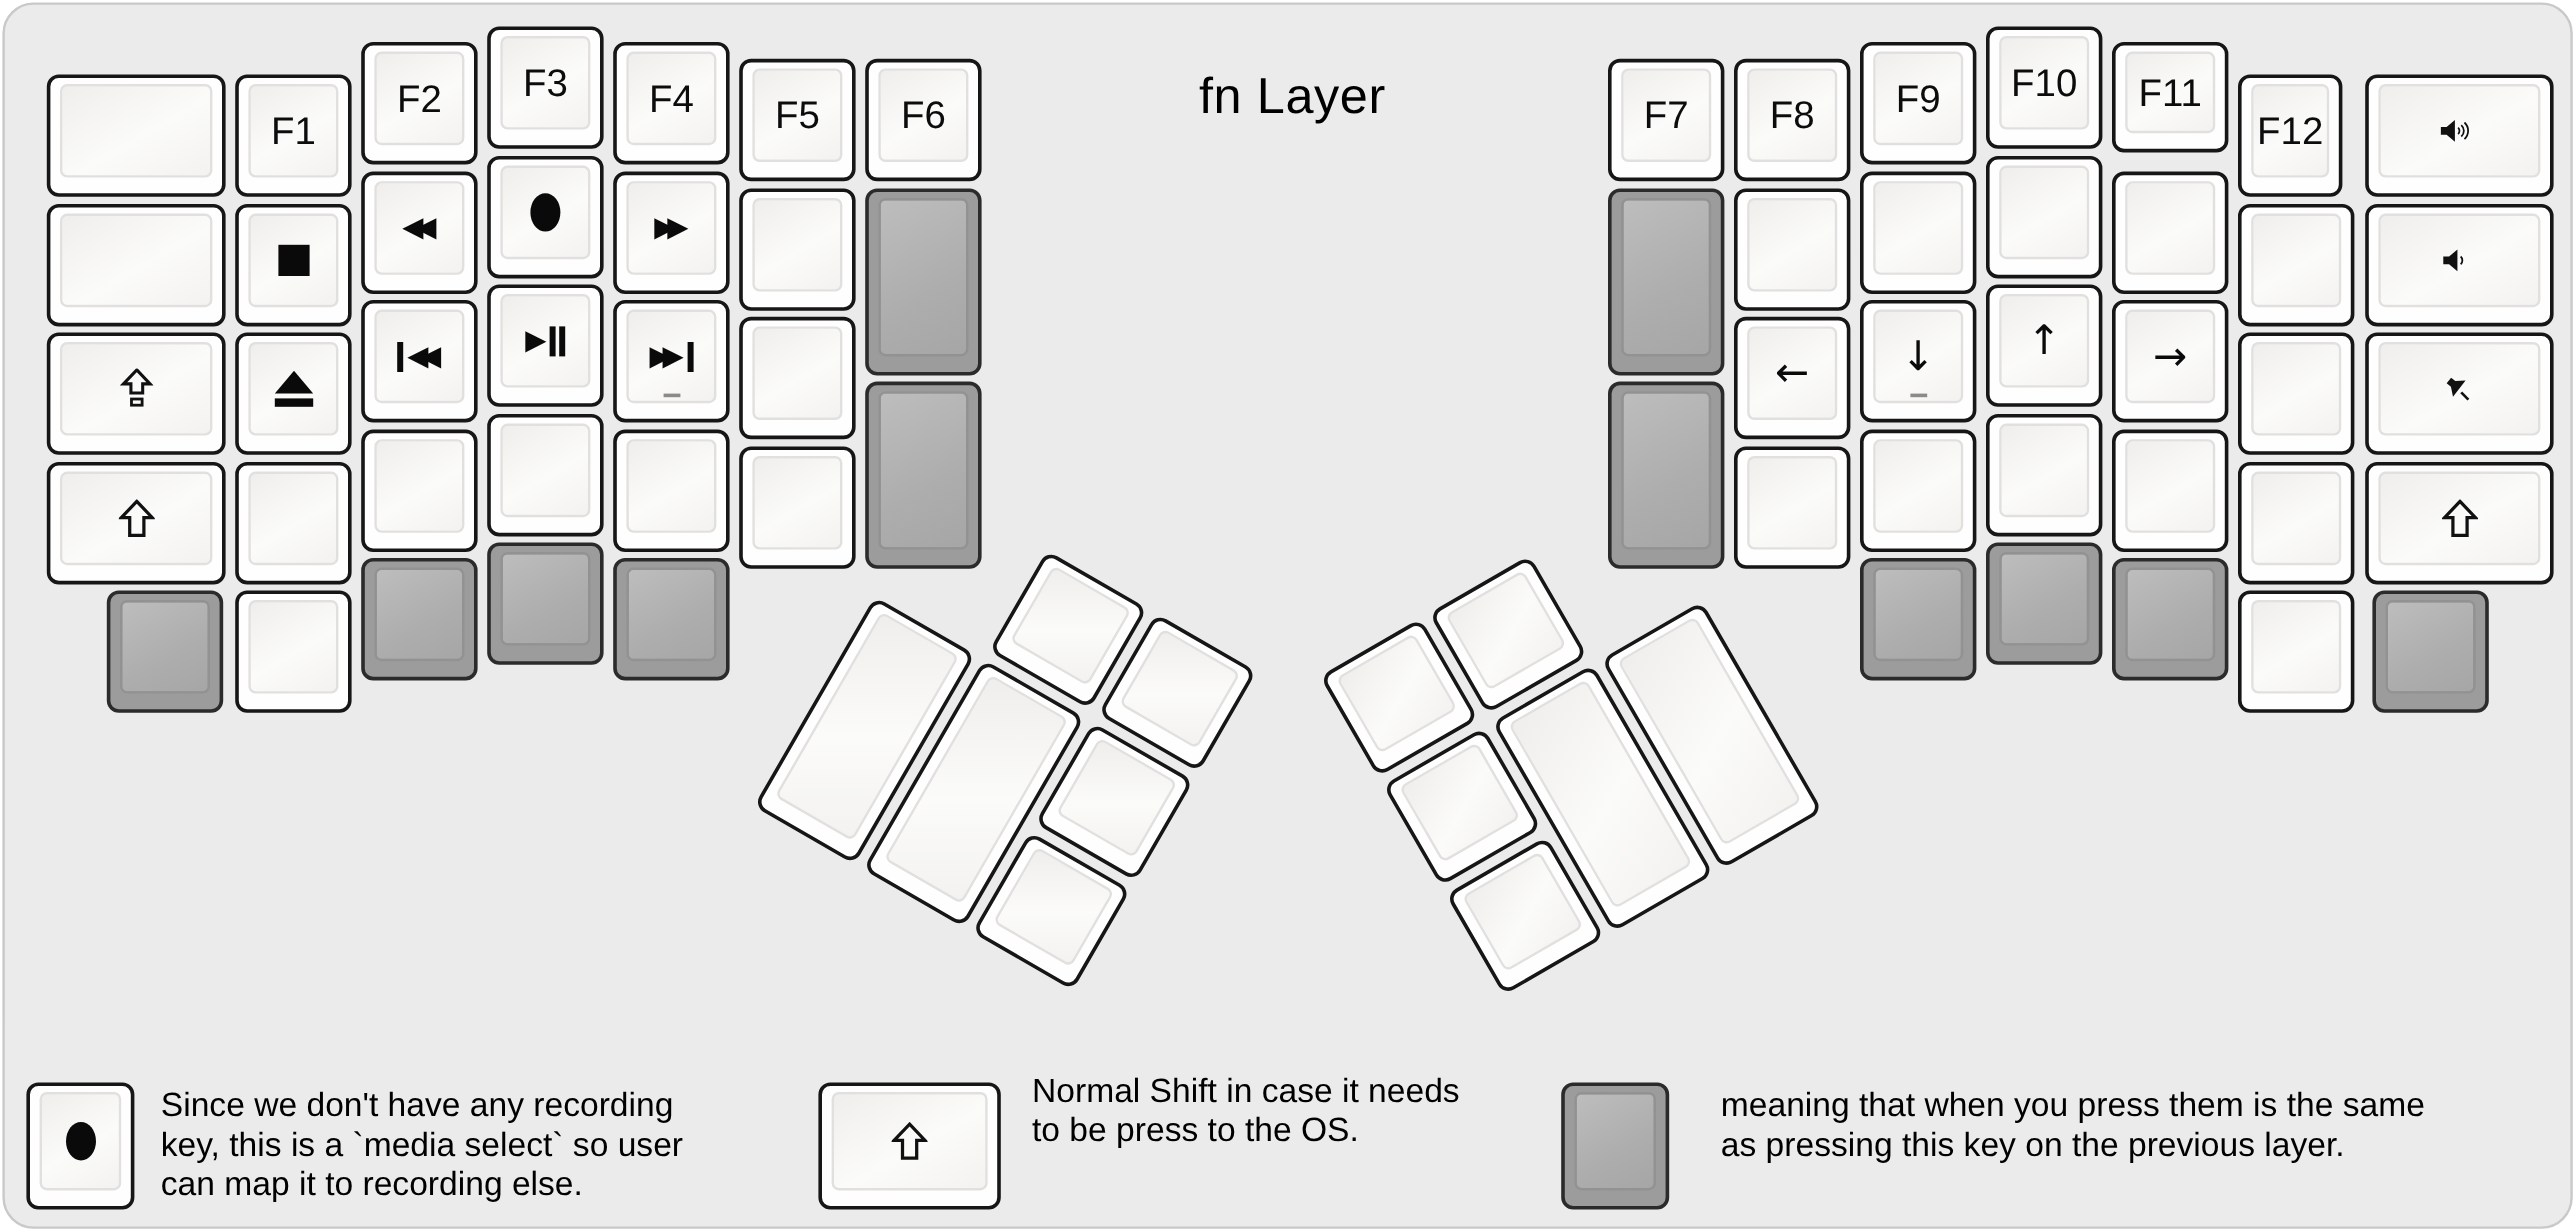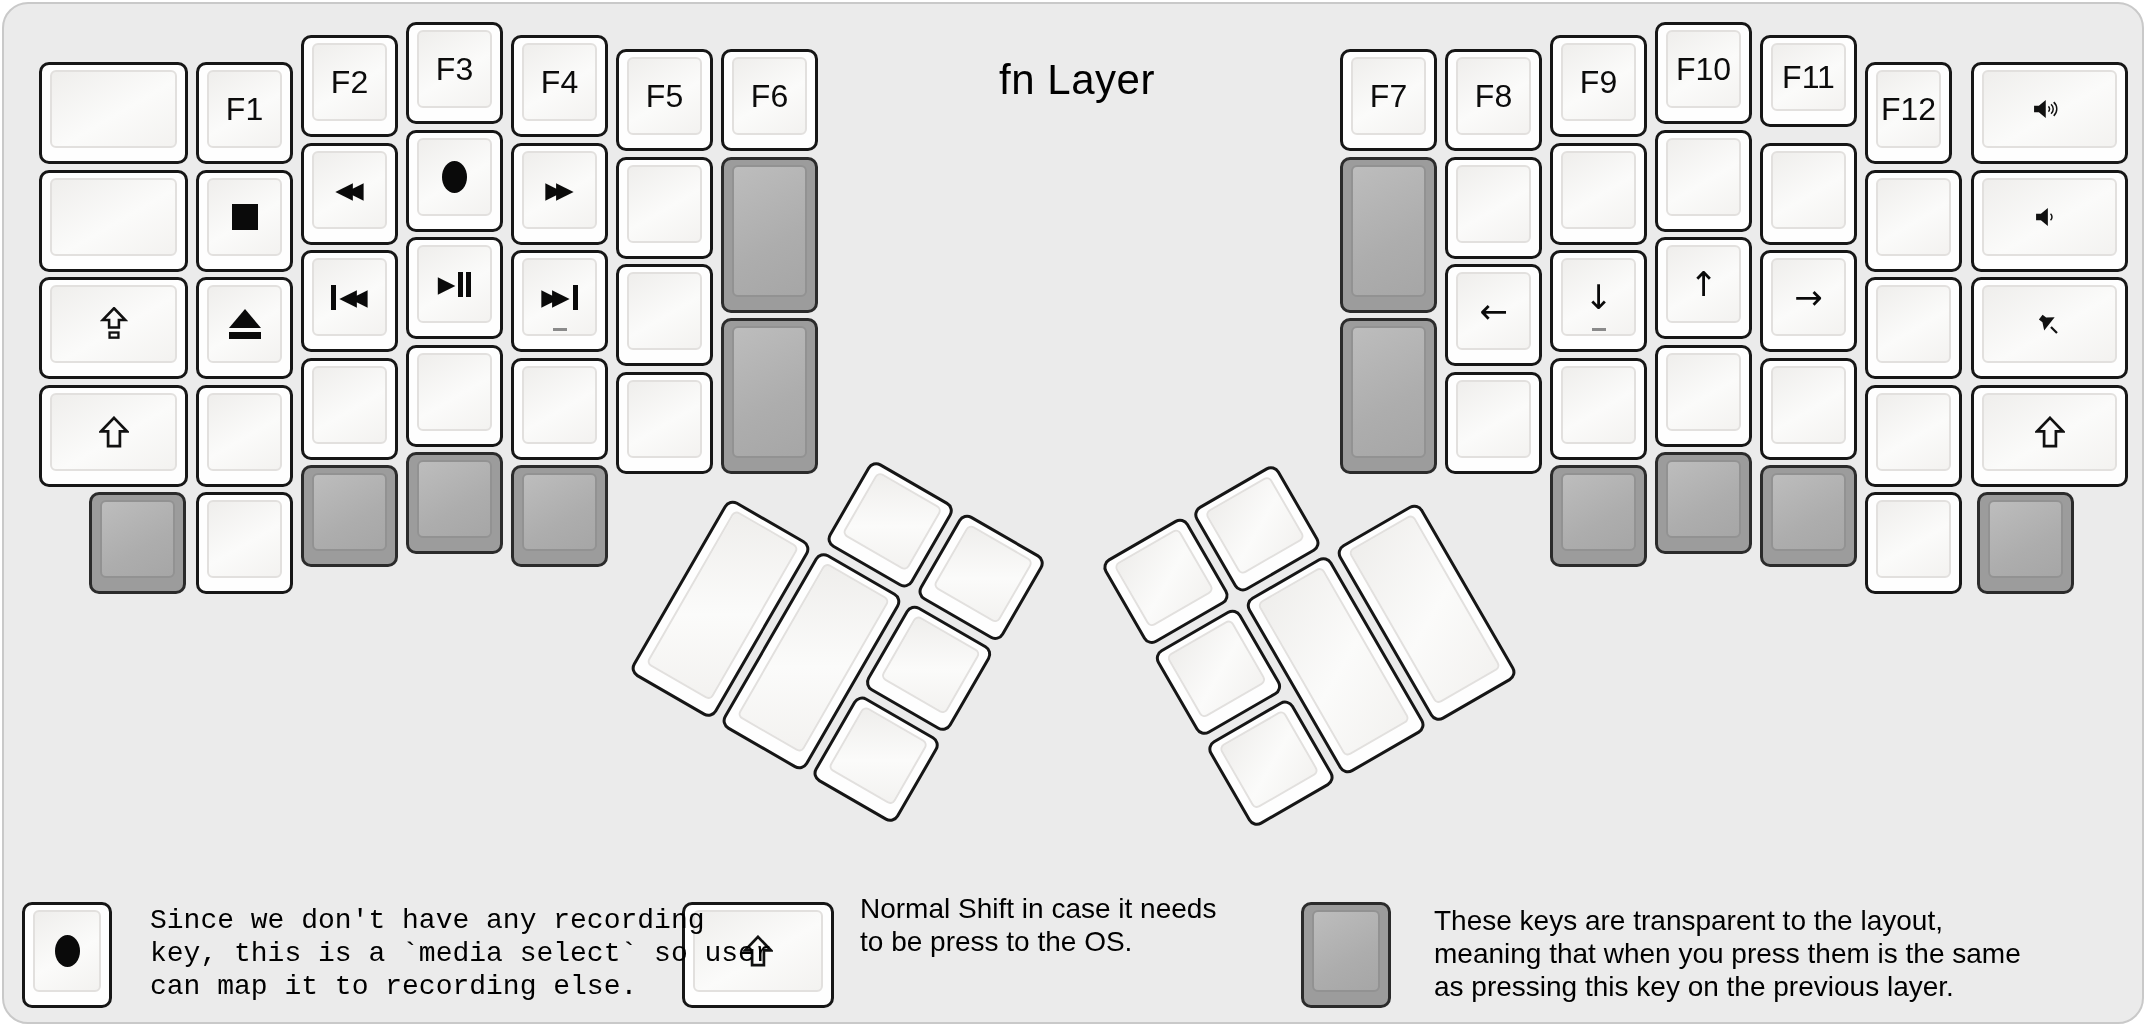--- a/index.html
+++ b/index.html
@@ -419,27 +419,26 @@
         </div>
         <div class="key" style="left: -315px; top: 0px; width: 97px; height: 97px;">
           <div class="cap"></div>
         </div>
         <div class="key" style="left: -315px; top: 105px; width: 97px; height: 97px;">
           <div class="cap"></div>
         </div>
       </div>
     </div>
 
-  <div class="legend-text" style="left:146px;top:900px;font-family:Liberation Mono, monospace;">
+  <div class="legend-text" style="left:130px;top:900px;">
     <div>Since we don't have any recording</div>
     <div>key, this is a `media select` so user</div>
     <div>can map it to recording else.</div>
   </div>
   <div class="legend-text" style="left:856px;top:888px;">
     <div>Normal Shift in case it needs</div>
     <div>to be press to the OS.</div>
   </div>
   <div class="legend-text" style="left:1430px;top:900px;">
-    <div>These keys are transparent to the layout,</div>
     <div>meaning that when you press them is the same</div>
     <div>as pressing this key on the previous layer.</div>
   </div>
 </div>
 
 </body></html>

